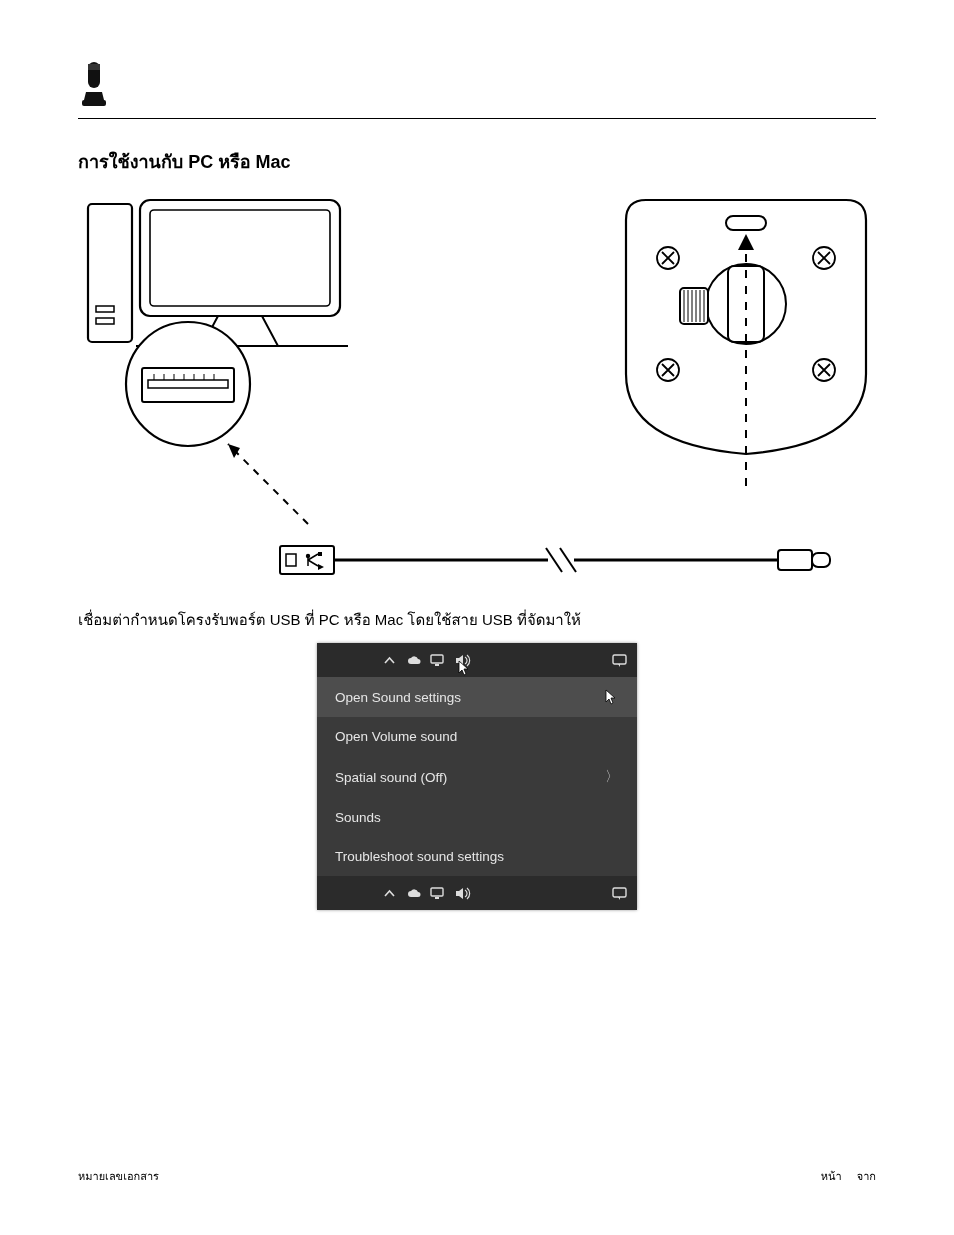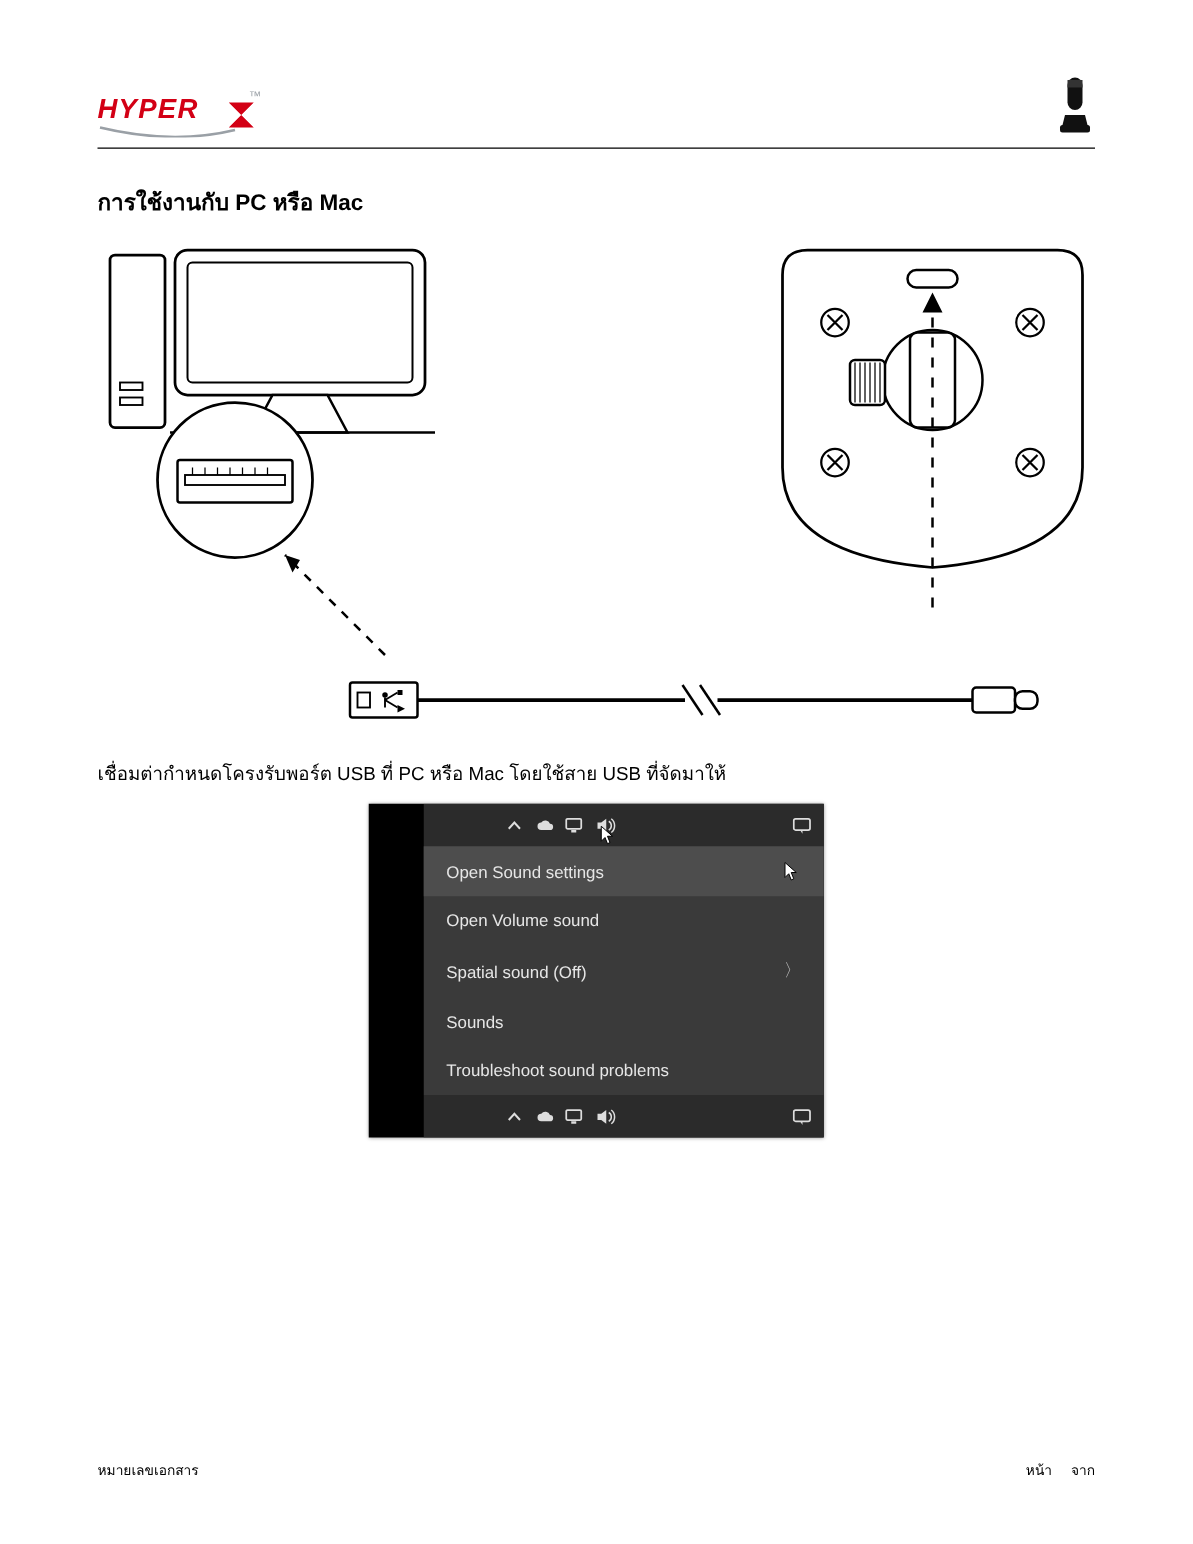--- a/index.html
+++ b/index.html
@@ -46,21 +46,20 @@
     padding-left: 40px;
   }
   .screenshot {
     width: 320px;
     margin: 10px auto 0 auto;
     background: #000;
     color: #e6e6e6;
     font-size: 13px;
     overflow: hidden;
     box-shadow: 0 0 3px rgba(0,0,0,0.4);
-    padding-left: 44px;
   }
   .tray {
     background: #2b2b2b;
     height: 34px;
     display: flex;
     align-items: center;
     padding: 0 10px;
     gap: 9px;
     color: #ccc;
     position: relative;
@@ -102,28 +101,20 @@
   }
   .footer-right span { margin-left: 12px; }
   svg { display:block; }
   .tray-icon { width:15px; height:15px; display:inline-block; }
 </style>
 </head>
 <body>
 
 <div class="page">
   <div class="header">
-    <div>
-      <svg width="130" height="42" viewBox="0 0 130 42">
-        <text x="0" y="26" font-family="Arial Black, Arial" font-size="22" font-weight="900" font-style="italic" fill="#d30015" letter-spacing="1">HYPER</text>
-        <path d="M105 14 L125 14 L115 24 L125 34 L105 34 L115 24 Z" fill="#d30015"></path>
-        <path d="M2 34 Q 60 48 110 36" stroke="#9aa0a6" stroke-width="2" fill="none"></path>
-        <text x="121" y="12" font-size="10" fill="#9aa0a6">™</text>
-      </svg>
-    </div>
     <div>
       <svg width="32" height="50" viewBox="0 0 32 50">
         <rect x="10" y="2" width="12" height="26" rx="6" fill="#111"></rect>
         <rect x="10" y="4" width="12" height="6" fill="#333"></rect>
         <path d="M8 32 L24 32 L26 40 L6 40 Z" fill="#111"></path>
         <rect x="4" y="40" width="24" height="6" rx="2" fill="#111"></rect>
       </svg>
     </div>
   </div>
 
@@ -265,21 +256,21 @@
         <span>Open Volume sound</span>
       </div>
       <div class="menu-item">
         <span>Spatial sound (Off)</span>
         <span class="chev">〉</span>
       </div>
       <div class="menu-item">
         <span>Sounds</span>
       </div>
       <div class="menu-item">
-        <span>Troubleshoot sound problems</span>
+        <span>Troubleshoot sound settings</span>
       </div>
     </div>
 
     <div class="tray">
       <span style="width:46px"></span>
       <span class="tray-icon">
         <svg width="15" height="15" viewBox="0 0 15 15">
             <path d="M3 10 L7.5 5 L12 10" stroke="#ddd" stroke-width="1.6" fill="none"></path>
           </svg>
       </span>

